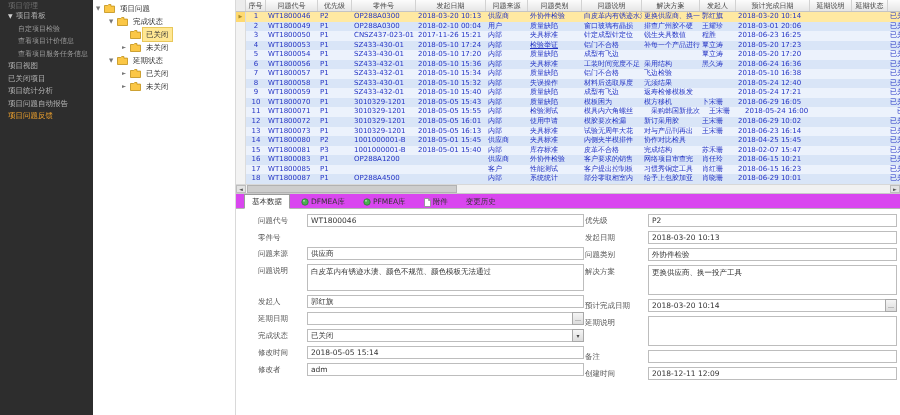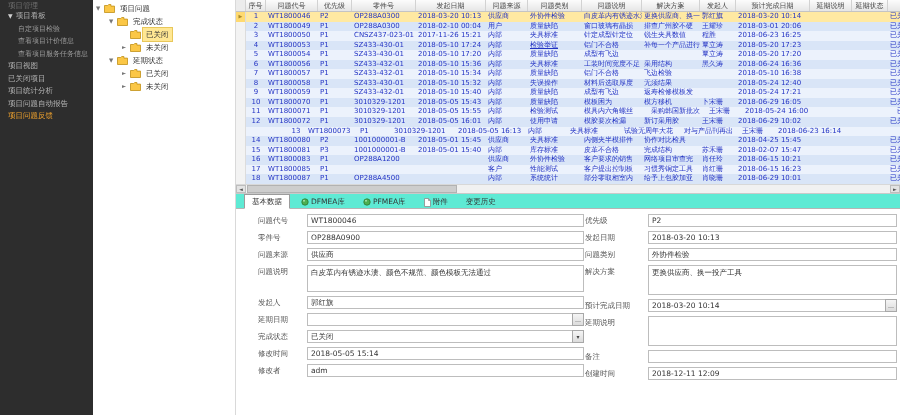--- a/index.html
+++ b/index.html
@@ -50,21 +50,21 @@
              border-top:1px solid #d8d8d8; }
   .hs-arrow { position:absolute; top:0; width:10px; height:8px; background:#e3e3e3; border:1px solid #bdbdbd;
               font-size:5px; line-height:7px; text-align:center; color:#555; cursor:pointer; }
   .hs-arrow.left { left:0; }
   .hs-arrow.right { right:0; }
   .hs-thumb { position:absolute; left:11px; top:0; width:210px; height:8px; background:#cdcdcd;
               border:1px solid #b2b2b2; cursor:grab; }
 
   
   .detail-panel { position:absolute; left:236px; top:194px; width:664px; height:221px; background:#fff; overflow:hidden; }
-  .tabbar { height:15px; background:#5eead4; border-bottom:1px solid #b5b5b5; display:flex;
+  .tabbar { height:15px; background:#d946ef; border-bottom:1px solid #b5b5b5; display:flex;
             align-items:flex-end; padding-left:8px; }
   .tab { font-size:7.5px; color:#333; padding:2px 7px 1px 7px; margin-right:4px; display:flex;
          align-items:center; gap:2px; cursor:pointer; white-space:nowrap; }
   .tab.active { background:#fff; border:1px solid #9c9c9c; border-bottom:1px solid #fff; position:relative; top:1px; }
   .tabic { display:inline-flex; align-items:center; }
 
   .form { position:relative; height:206px; }
   .fcol { position:absolute; top:5px; }
   .fcol.colL { left:22px; width:326px; }
   .fcol.colR { left:349px; width:312px; }
@@ -384,21 +384,21 @@
           <div class="td" style="width: 60px;">模胶要次检漏</div>
           <div class="td" style="width: 58px;">新订采用胶</div>
           <div class="td" style="width: 36px;">王宋珊</div>
           <div class="td" style="width: 74px;">2018-06-29 10:02</div>
           <div class="td" style="width: 42px;"></div>
           <div class="td" style="width: 36px;"></div>
           <div class="td" style="width: 60px;">已关闭</div>
         </div>
         <div class="tr alt2">
           <div class="td gut" style="width: 10px;"></div>
-          <div class="td seq" style="width: 20px; margin-left: 40px;">13</div>
+          <div class="td seq" style="width: 20px;">13</div>
           <div class="td" style="width: 52px;">WT1800073</div>
           <div class="td" style="width: 34px;">P1</div>
           <div class="td" style="width: 64px;">3010329-1201</div>
           <div class="td" style="width: 70px;">2018-05-05 16:13</div>
           <div class="td" style="width: 42px;">内部</div>
           <div class="td" style="width: 54px;">夹具标准</div>
           <div class="td" style="width: 60px;">试验无周年大花</div>
           <div class="td" style="width: 58px;">对与产品刊再出</div>
           <div class="td" style="width: 36px;">王宋珊</div>
           <div class="td" style="width: 74px;">2018-06-23 16:14</div>
@@ -538,23 +538,20 @@
     <div class="form">
       <div class="fcol colL">
           <div class="frow">
             <div class="flabel">问题代号</div>
             <div class="fwrap">
               <div class="fval">WT1800046</div>
             </div>
           </div>
           <div class="frow">
             <div class="flabel">零件号</div>
-            <div class="fwrap">
-              <div class="fval">OP288A0900</div>
-            </div>
           </div>
           <div class="frow">
             <div class="flabel">问题来源</div>
             <div class="fwrap">
               <div class="fval">供应商</div>
             </div>
           </div>
           <div class="frow">
             <div class="flabel">问题说明</div>
             <div class="fwrap">

